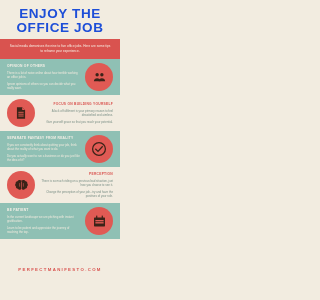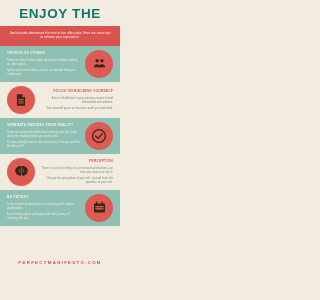--- a/index.html
+++ b/index.html
@@ -7,21 +7,21 @@
     width:120px;height:300px;
     background:#f2ece0;
     font-family:"Liberation Sans", sans-serif;
     overflow:hidden;
   }
   .poster{position:relative;width:120px;height:300px;display:flex;flex-direction:column;}
 
   
   .header{background:#f2ece0;padding:7px 6px 5px 6px;}
   .title{
-    color:#0f766e;
+    color:#1d4ed8;
     font-weight:bold;
     font-size:13.5px;
     line-height:13.5px;
     letter-spacing:0.6px;
     text-align:center;
     text-transform:uppercase;
     font-stretch:condensed;
   }
   .title .l2{display:block;}
 
@@ -101,20 +101,21 @@
   }
 </style>
 </head>
 <body>
 
 <div class="poster">
 
   <div class="header">
     <div class="title">
       <span>ENJOY THE</span>
+      <span class="l2">OFFICE JOB</span>
     </div>
   </div>
 
   <div class="subtitle-band">
     <div class="subtitle">Social media demonises the nine to five office jobs. Here are some tips to reframe your experience.</div>
   </div>
 
   <div class="block teal icon-right">
     <div class="txt left">
       <div class="heading">OPINION OF OTHERS</div>

